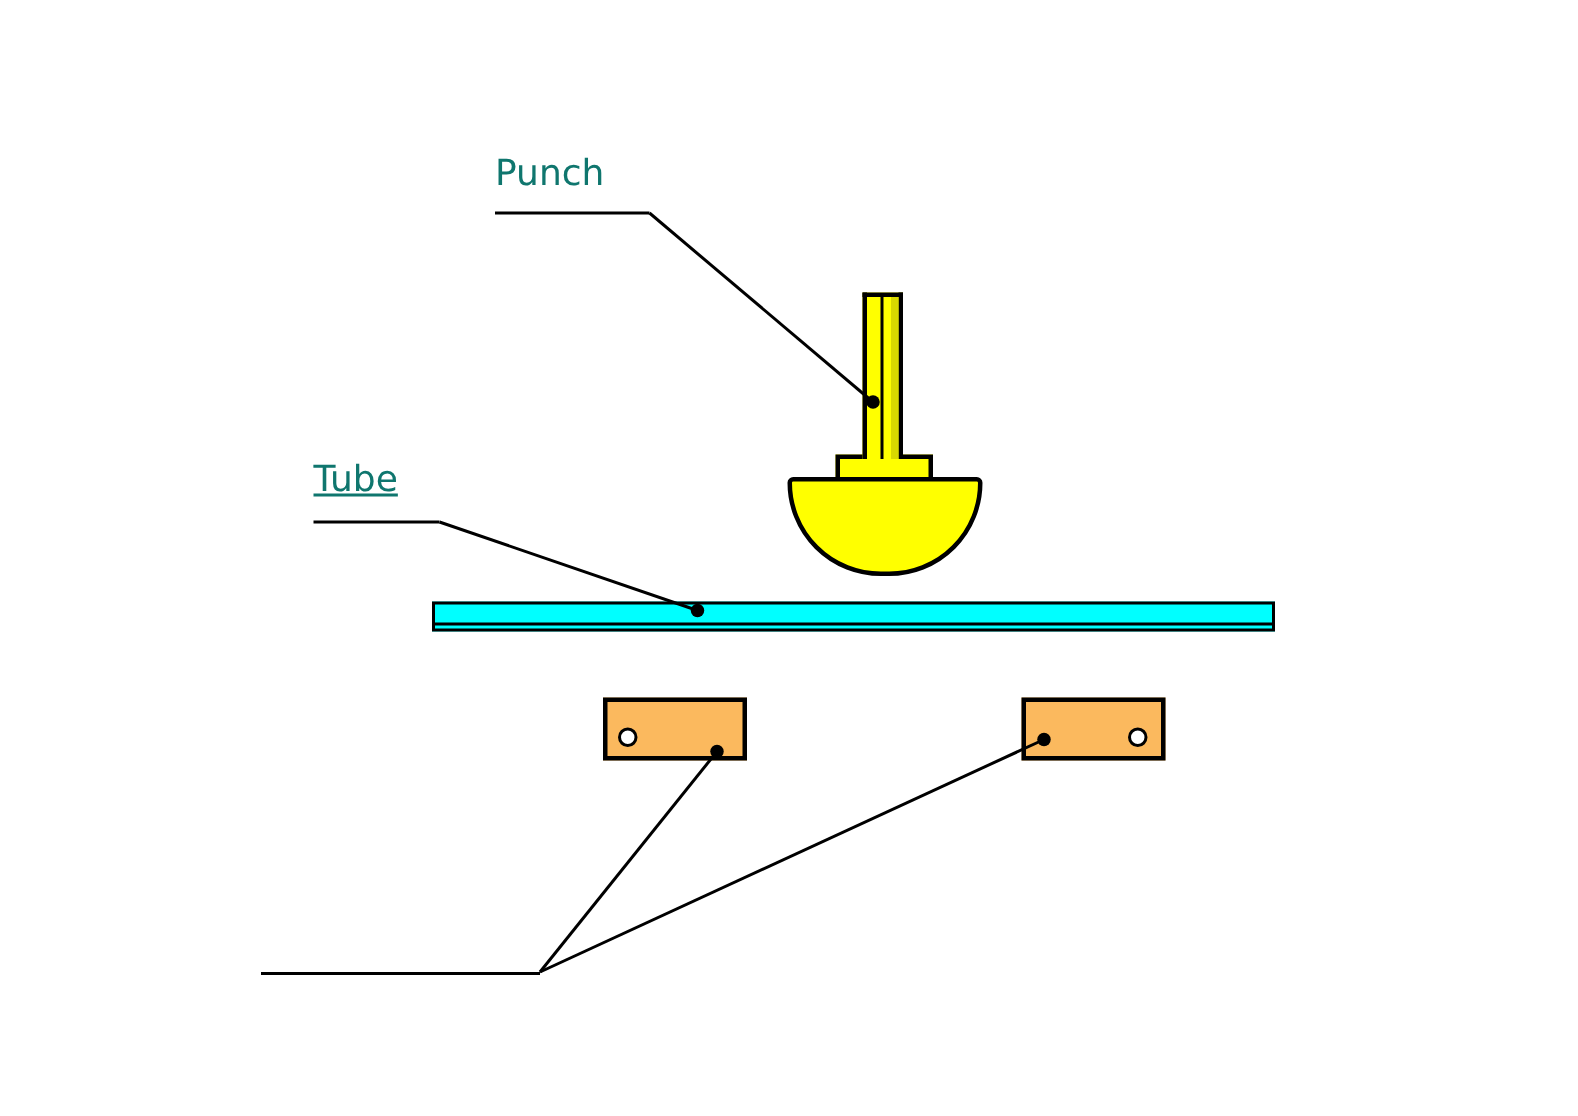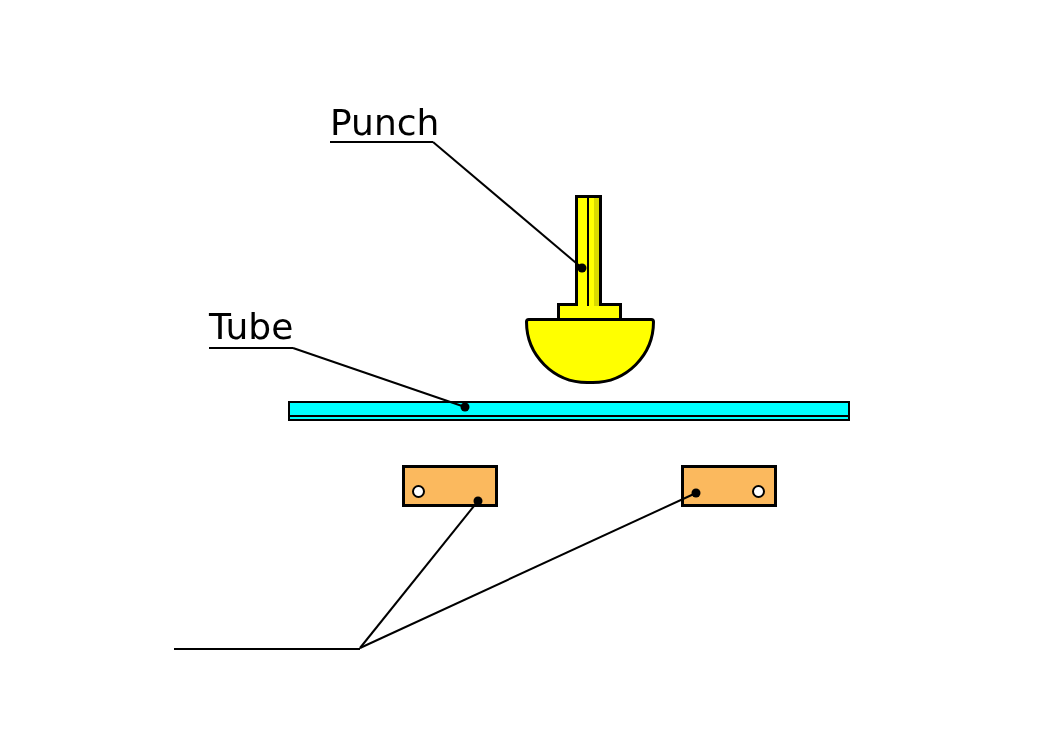--- a/index.html
+++ b/index.html
@@ -94,28 +94,28 @@
     border: 2.5px solid #000;
     border-radius: 50%;
     box-sizing: border-box;
   }
   .die-hole-left  { left: 6.5px;  top: 16.5px; }
   .die-hole-right { left: 67.5px; top: 16.5px; }
 
   
   .label {
     position: absolute;
-    color: #000000;
-    font-size: 36px;
+    color: #0f766e;
+    font-size: 24px;
     line-height: 1.15;
     white-space: nowrap;
     z-index: 5;
   }
   .label-punch { left: 330px; top: 102px; }
-  .label-tube  { left: 209px; top: 306px; }
+  .label-tube  { left: 209px; top: 306px; text-decoration: underline; }
   .label-clamp { left: 174px; top: 604px; }
 
   
   .leader-svg {
     position: absolute;
     left: 0; top: 0;
     width: 1052px; height: 744px;
     z-index: 10;
     pointer-events: none;
   }

